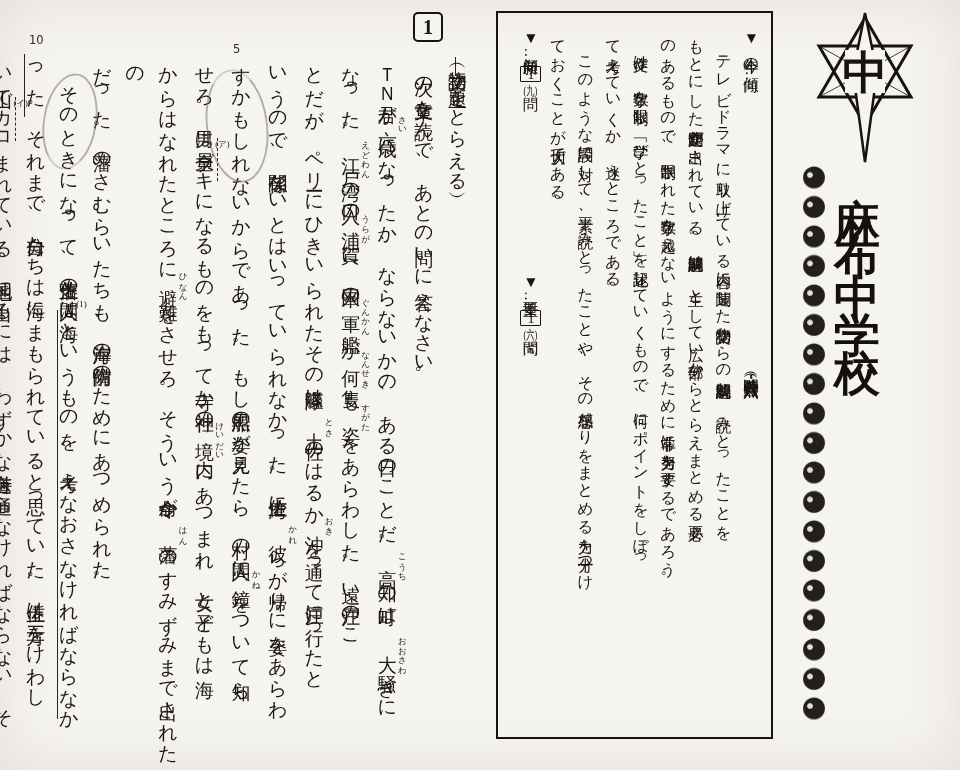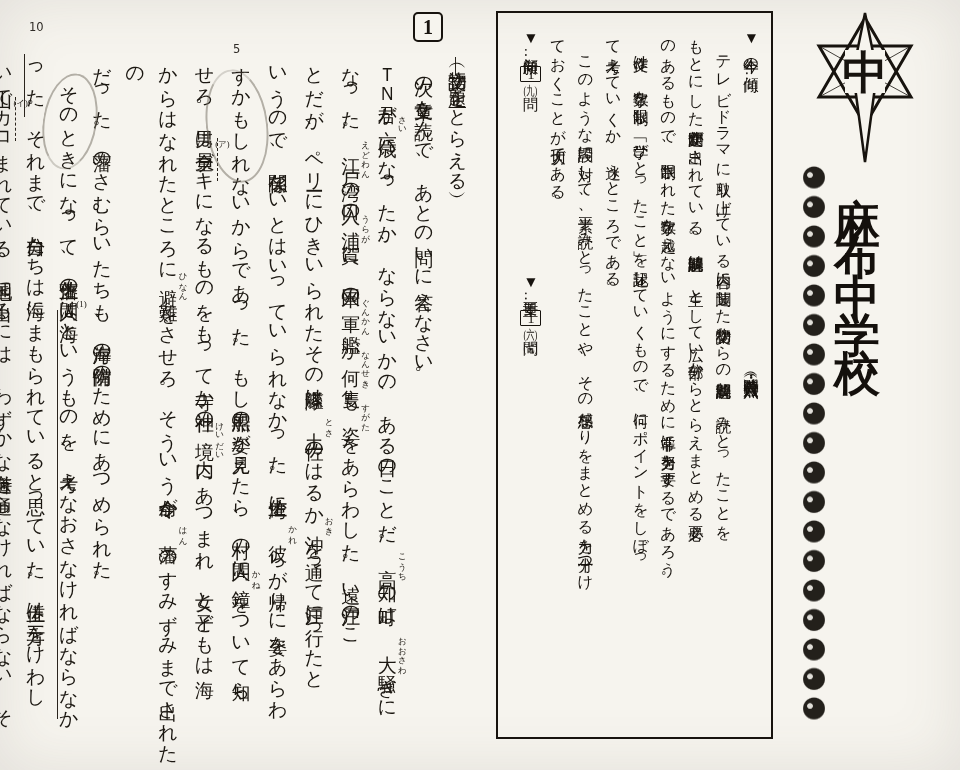--- a/index.html
+++ b/index.html
@@ -69,21 +69,21 @@
   }
   .dash { border-right:1.6px dashed #2a241d; padding-right:1px; position:relative; }
   .dash[data-label]::before {
     content:attr(data-label); position:absolute; right:-13px; top:-1px;
     writing-mode:horizontal-tb; font-size:8.5px; letter-spacing:0;
   }
 
   
   .ln { position:absolute; font-family:"DejaVu Sans",sans-serif; font-size:11.5px; color:#2f2b26; z-index:4; }
   #ln5 { left:233px; top:42px; }
-  #ln10 { left:29px; top:20px; }
+  #ln10 { left:29px; top:33px; }
   .pencil { position:absolute; border:2px solid rgba(112,106,95,.5); border-radius:50%; z-index:2; }
   #pencil-a { left:206px; top:69px; width:62px; height:114px; transform:rotate(-7deg); border-top-color:rgba(112,106,95,.25); }
   #pencil-b { left:43px; top:73px; width:54px; height:97px; transform:rotate(9deg); border-bottom-color:rgba(112,106,95,.3); }
 </style>
 </head>
 <body>
 
 <div class="page">
 
   <svg class="emblem" width="122" height="152" viewBox="0 0 122 152">

